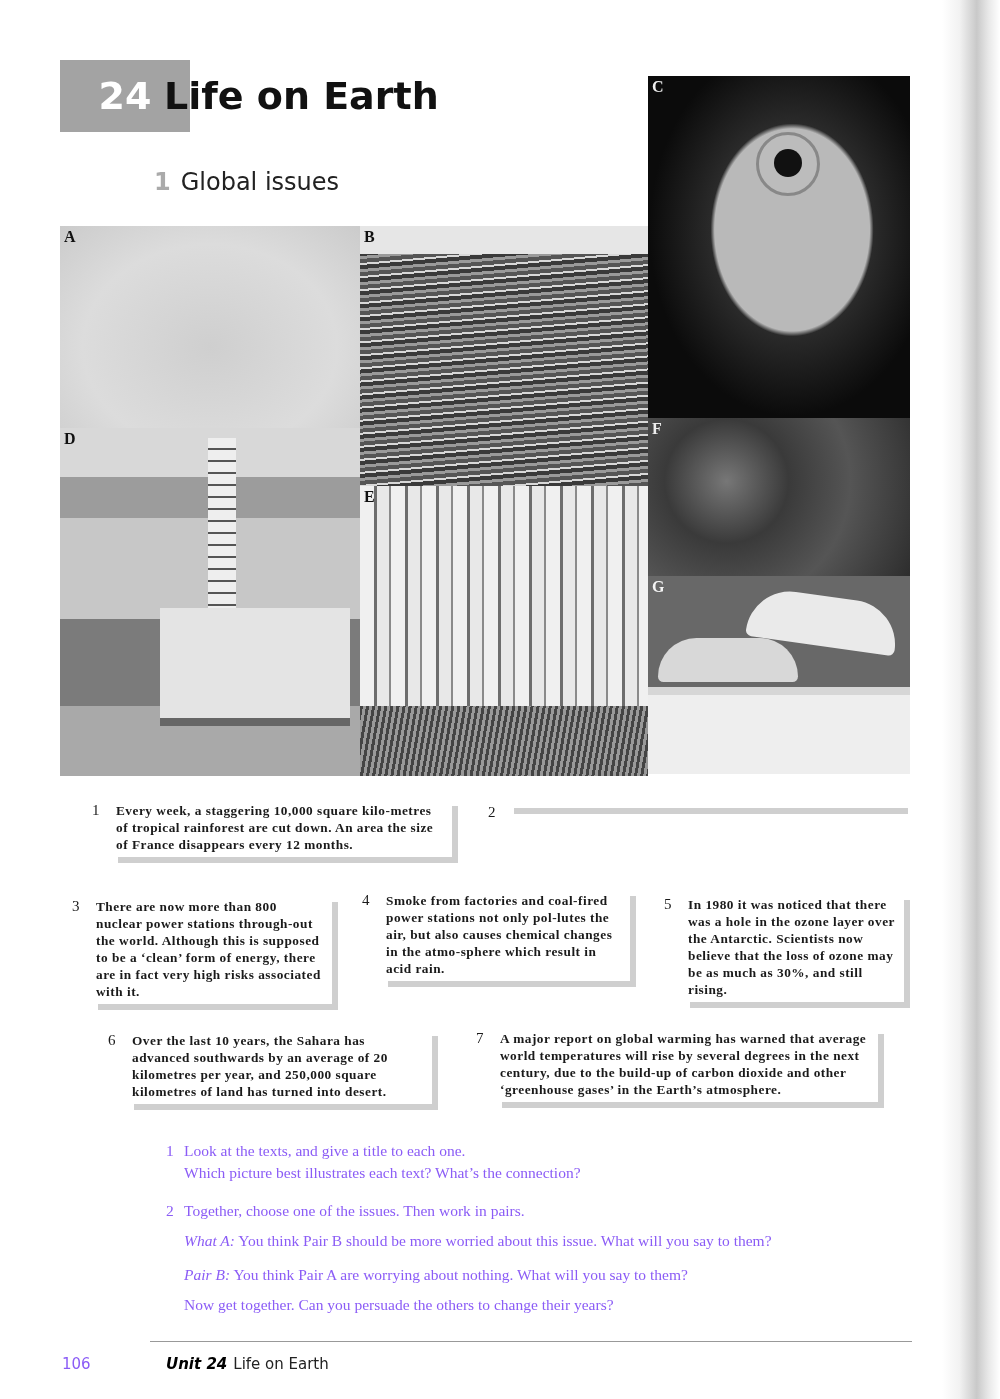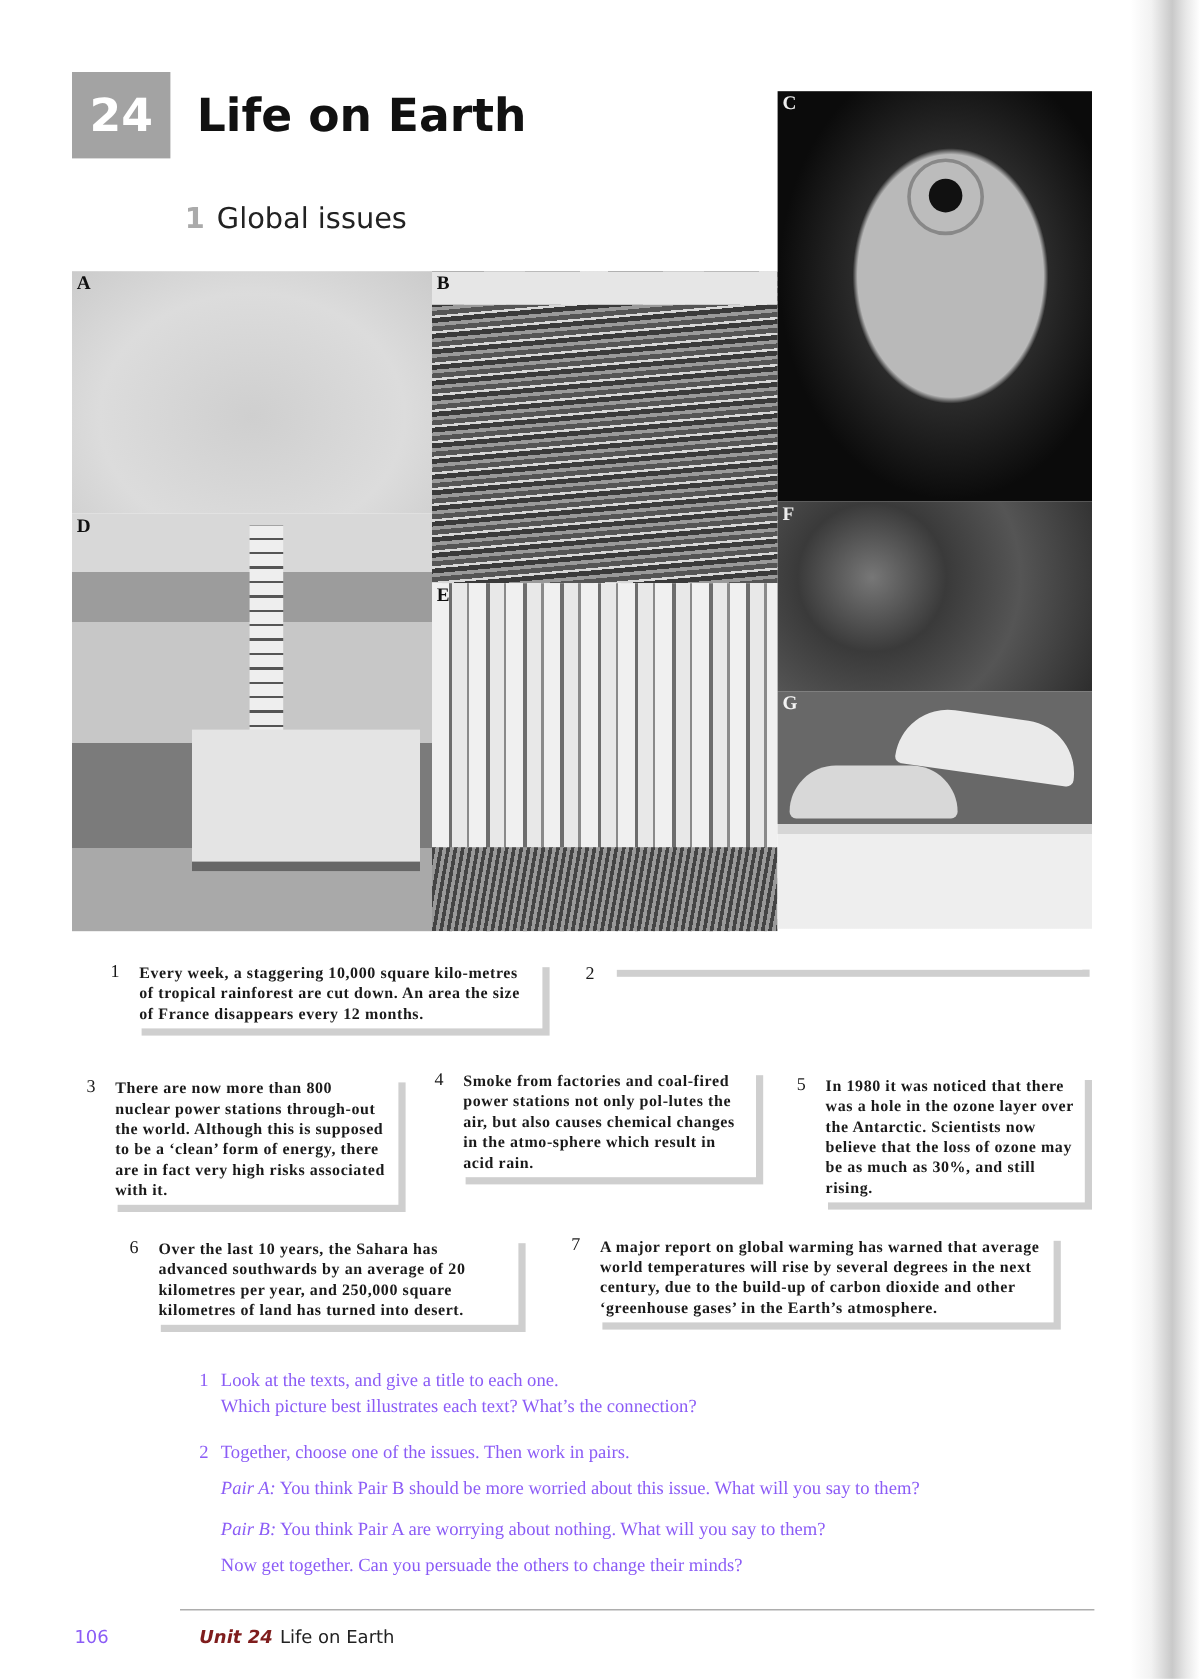--- a/index.html
+++ b/index.html
@@ -1,19 +1,19 @@
 <!DOCTYPE html>
 <html><head>
 <meta charset="utf-8">
 <style>
   html, body { margin:0; padding:0; }
   body { width:1000px; height:1399px; background:#fff; position:relative; overflow:hidden; font-family:"DejaVu Serif", serif; color:#1a1a1a; }
   .spine { position:absolute; left:942px; top:0; width:58px; height:1399px;
     background:linear-gradient(to right,#fff 0%,#f2f2f2 30%,#c9c9c9 60%,#e8e8e8 80%,#fff 100%); }
-  .unit-box { position:absolute; left:60px; top:60px; width:82px; height:72px; background:#a3a3a3; }
+  .unit-box { position:absolute; left:60px; top:60px; width:82px; height:72px; background:#a3a3a3;padding-left:48px; }
   .unit-num { position:absolute; left:0; right:0; top:14px; text-align:center; color:#fff;
     font:bold 38px "DejaVu Sans", sans-serif; }
   .title { position:absolute; left:164px; top:74px; font:bold 38px "DejaVu Sans", sans-serif; color:#111; }
   .section { position:absolute; left:154px; top:168px; font:24px "DejaVu Sans", sans-serif; color:#222; }
   .section .num { color:#aaa; font-weight:bold; margin-right:10px; }
 
   .photo { position:absolute; overflow:hidden; }
   .photo .lbl { position:absolute; left:4px; top:2px; font:bold 16px "Liberation Serif", serif; }
   #pA { left:60px; top:226px; width:300px; height:202px; background:radial-gradient(ellipse at 50% 60%,#cfcfcf,#dcdcdc 60%,#cbcbcb); }
   #pA .lbl { color:#111; }
@@ -51,21 +51,21 @@
   #t6 { left:128px; top:1030px; width:294px; }
   #t7 { left:496px; top:1028px; width:372px; }
 
   .task { position:absolute; left:166px; font:15.5px "Liberation Serif", serif; color:#8b5cf6; line-height:22px; }
   .task .n { display:inline-block; width:18px; }
   .task .ind { padding-left:18px; }
   .italic { font-style:italic; }
   .rule { position:absolute; left:150px; top:1341px; width:762px; height:1px; background:#999; }
   .pg { position:absolute; left:62px; top:1355px; font:15px "DejaVu Sans", sans-serif; color:#8b5cf6; }
   .footer { position:absolute; left:166px; top:1355px; font:15px "DejaVu Sans", sans-serif; color:#222; }
-  .footer .u { color:#7f1d1d; font-weight:bold; font-style:italic; margin-right:6px; }
+  .footer .u { color:#000000; font-weight:bold; font-style:italic; margin-right:6px; }
 </style>
 </head>
 <body>
 
 <div class="spine"></div>
 
 <div class="unit-box">
   <div class="unit-num">24</div>
 </div>
 <div class="title">Life on Earth</div>
@@ -129,22 +129,22 @@
   <span class="n">7</span>
   <span>A major report on global warming has warned that average world temperatures will rise by several degrees in the next century, due to the build-up of carbon dioxide and other ‘greenhouse gases’ in the Earth’s atmosphere.</span>
 </div>
 
 <div class="task" style="top:1140px;">
   <div><span class="n">1</span><span>Look at the texts, and give a title to each one.</span></div>
   <div class="ind">Which picture best illustrates each text? What’s the connection?</div>
 </div>
 <div class="task" style="top:1200px;">
   <div><span class="n">2</span><span>Together, choose one of the issues. Then work in pairs.</span></div>
-  <div class="ind" style="margin-top:8px;"><span class="italic">Pair A:</span> <span>You think Pair B should be more worried about this issue. What will you say to them?</span></div>
+  <div class="ind" style="margin-top:8px;"><span class="italic">What A:</span> <span>You think Pair B should be more worried about this issue. What will you say to them?</span></div>
   <div class="ind" style="margin-top:12px;"><span class="italic">Pair B:</span> <span>You think Pair A are worrying about nothing. What will you say to them?</span></div>
-  <div class="ind" style="margin-top:8px;">Now get together. Can you persuade the others to change their minds?</div>
+  <div class="ind" style="margin-top:8px;">Now get together. Can you persuade the others to change their years?</div>
 </div>
 
 <div class="rule"></div>
 <div class="pg">106</div>
 <div class="footer">
   <span class="u">Unit 24</span><span>Life on Earth</span>
 </div>
 
 </body></html>

